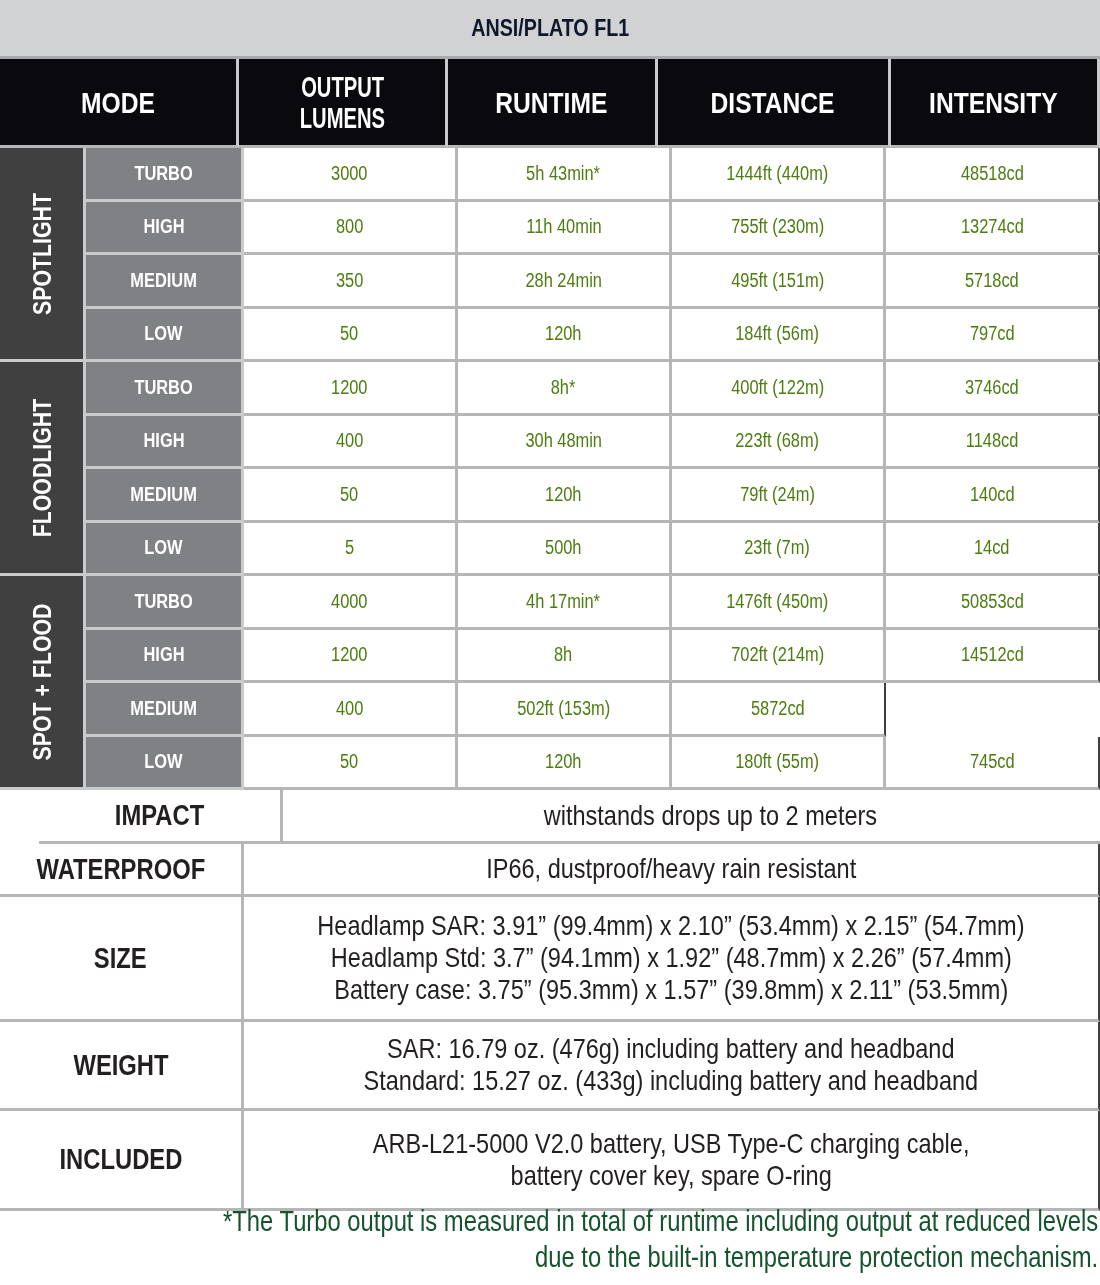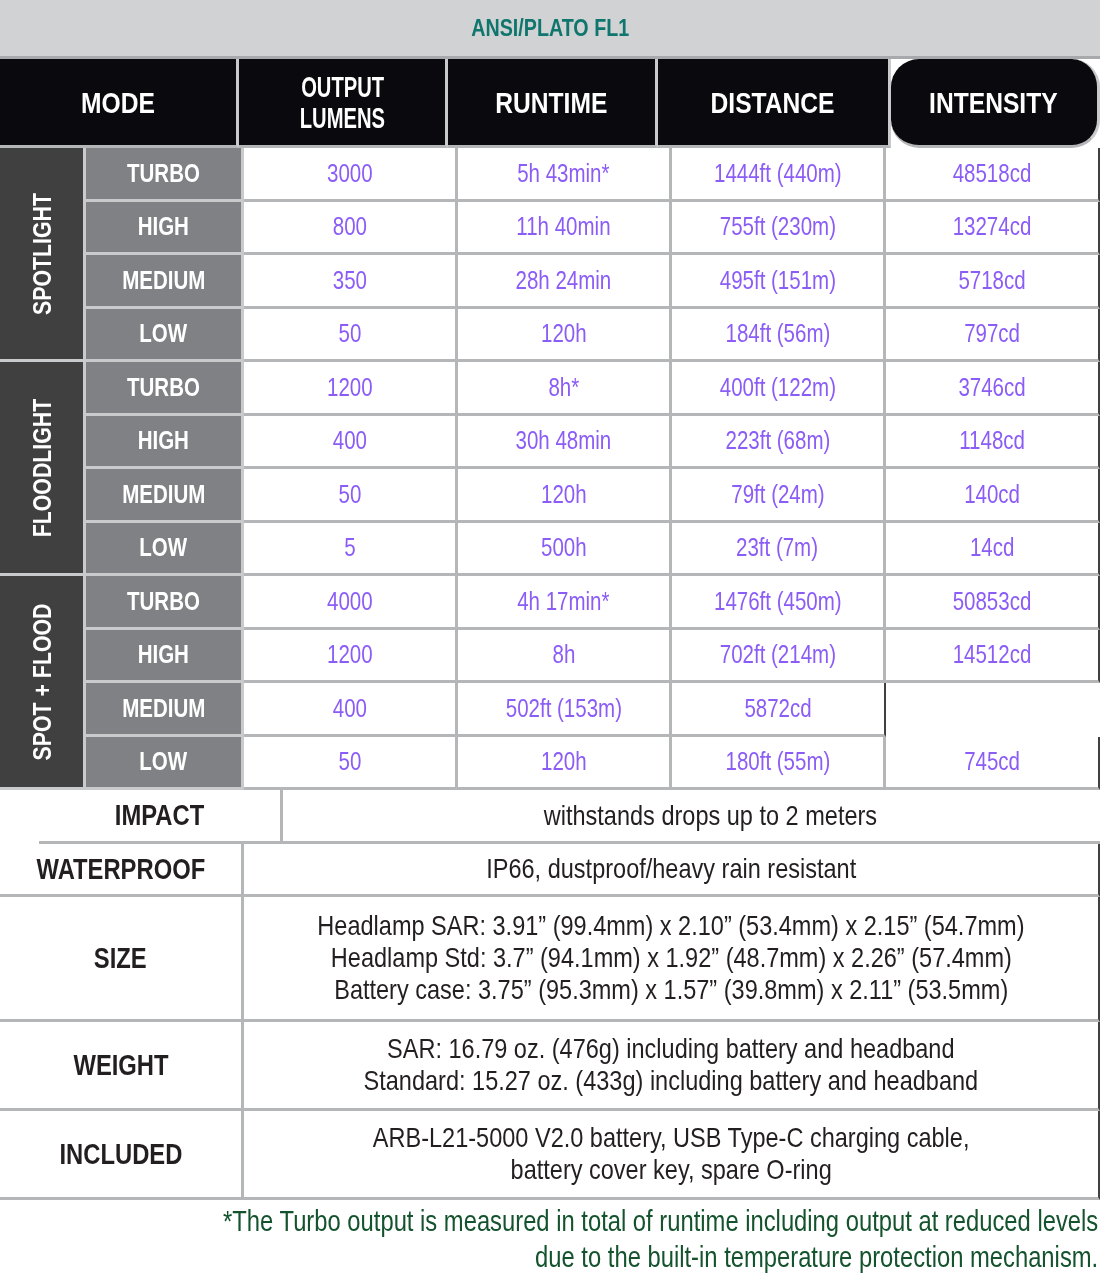--- a/index.html
+++ b/index.html
@@ -6,49 +6,49 @@
   body { width:1100px; height:1285px; position:relative; overflow:hidden;
          font-family:"Liberation Sans", "DejaVu Sans", sans-serif; color:#231f20; }
   .tbl { position:absolute; left:0; top:0; width:1100px; }
   .row { display:flex; width:1100px; box-sizing:border-box; }
   .cell { box-sizing:border-box; display:flex; align-items:center; justify-content:center;
           text-align:center; border-right:3px solid #b5b6b8; border-bottom:3px solid #b5b6b8; }
   .cell:last-child { border-right:2px solid #404040; }
 
   .title-row { height:56px; background:#d1d2d4; border-bottom:3px solid #a7a9ac;
                display:flex; align-items:center; justify-content:center;
-               font-weight:bold; font-size:24px; color:#0f766e; letter-spacing:0px;
+               font-weight:bold; font-size:24px; color:#0f172a; letter-spacing:0px;
                transform-origin:center; }
   .title-row span { display:inline-block; transform:scaleX(0.82); }
 
   .hdr { height:89px; }
   .hdr .cell { background:#0a0a0e; color:#ffffff; font-weight:bold; font-size:30px;
                line-height:31px; border-right:3px solid #c9cacc; border-bottom:3px solid #b5b6b8; }
   .hdr .cell span { display:inline-block; transform:scaleX(0.82); }
 
   .c-mode { width:244px; }
   .c-out { width:214px; }
   .c-run { width:214px; }
   .c-dist { width:238px; }
-  .c-int { width:214px;border-radius:28px; }
+  .c-int { width:214px; }
 
   .body-block { display:flex; width:1100px; }
   .group-col { width:86px; display:flex; flex-direction:column; }
   .group { background:#404041; box-sizing:border-box; border-right:3px solid #c9cacc;
            border-bottom:3px solid #c9cacc; height:214px; position:relative; }
   .group .glabel { position:absolute; left:50%; top:50%; color:#fff; font-weight:bold;
                    font-size:26px; white-space:nowrap;
                    transform:translate(-50%,-50%) rotate(-90deg) scaleX(0.82); }
   .rows-col { width:1014px; display:flex; flex-direction:column; }
   .drow { display:flex; height:53.5px; }
-  .drow .cell { font-size:25px; }
+  .drow .cell { font-size:20px; }
   .drow .cell span { display:inline-block; transform:scaleX(0.82); white-space:nowrap; }
   .drow .m { width:158px; background:#808184; color:#fff; font-weight:bold;
              border-right:3px solid #c9cacc; border-bottom:3px solid #c9cacc; }
-  .drow .v { width:214px; background:#fff; color:#8b5cf6; }
+  .drow .v { width:214px; background:#fff; color:#4d7c0f; }
 
   .spec { display:flex; width:1100px; }
   .spec .k { width:244px; font-weight:bold; font-size:29px; }
   .spec .val { width:856px; font-size:28px; line-height:32px; flex-direction:column; }
   .spec .cell span { display:inline-block; transform:scaleX(0.82); white-space:nowrap; }
   .spec .val span { transform:scaleX(0.84); }
 
   .footnote { position:absolute; right:2px; top:1203px; text-align:right;
               font-size:29px; line-height:36px; color:#14532d; }
   .footnote div { transform:scaleX(0.82); transform-origin:right center; white-space:nowrap; }
@@ -328,21 +328,21 @@
   </div>
   <div class="spec" style="height:89px;border-radius:14px;">
     <div class="cell k">
         <span>WEIGHT</span>
       </div>
     <div class="cell val">
       <span>SAR: 16.79 oz. (476g) including battery and headband</span>
       <span>Standard: 15.27 oz. (433g) including battery and headband</span>
     </div>
   </div>
-  <div class="spec" style="height:89px;">
+  <div class="spec" style="height:100px;">
     <div class="cell k">
         <span>INCLUDED</span>
       </div>
     <div class="cell val">
       <span>ARB-L21-5000 V2.0 battery, USB Type-C charging cable,</span>
       <span>battery cover key, spare O-ring</span>
     </div>
   </div>
 </div>
 

